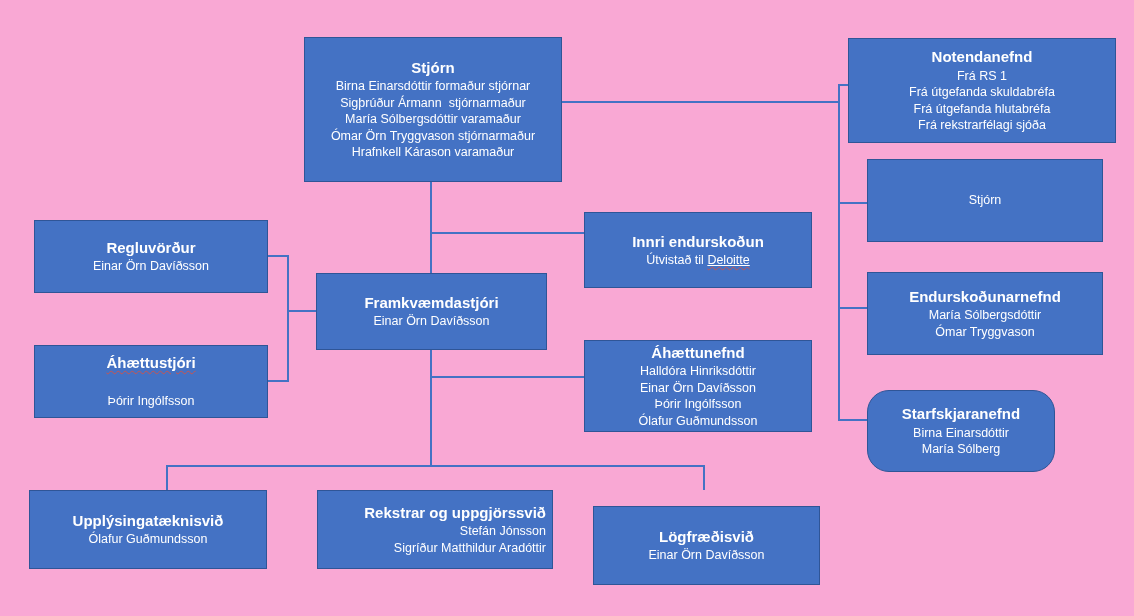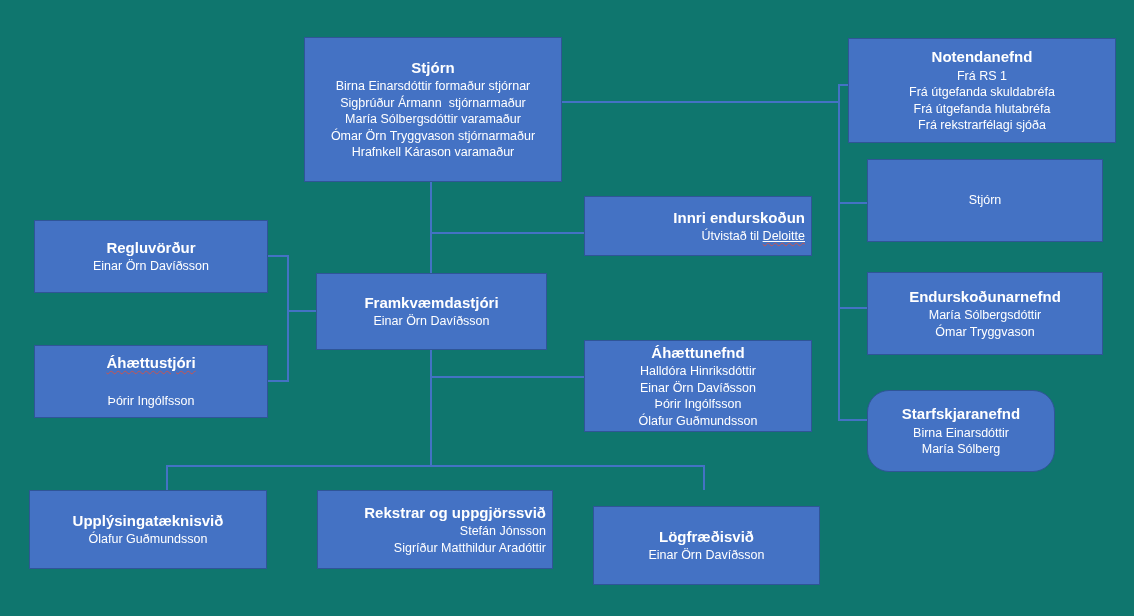--- a/index.html
+++ b/index.html
@@ -5,21 +5,21 @@
   html, body {
     margin: 0;
     padding: 0;
     background: #ffffff;
     font-family: "Liberation Sans", sans-serif;
   }
   .canvas {
     position: relative;
     width: 1134px;
     height: 616px;
-    background: #0f766e;
+    background: #f9a8d4;
     overflow: hidden;
   }
   .box {
     position: absolute;
     background: #4472C4;
     border: 1.5px solid #2F5597;
     color: #ffffff;
     display: flex;
     flex-direction: column;
     justify-content: center;
@@ -57,21 +57,21 @@
   }
   
   .b-stjorn            { left:304px; top:37px;  width:258px; height:145px; }
   .b-notendanefnd      { left:848px; top:38px;  width:268px; height:105px; }
   .b-ahaettu-oryggis   { left:867px; top:159px; width:236px; height:83px;  }
   .b-endurskodunarnefnd{ left:867px; top:272px; width:236px; height:83px;  }
   .b-starfskjaranefnd  { left:867px; top:390px; width:188px; height:82px;border-radius:22px;  }
   .b-regluvordur       { left:34px;  top:220px; width:234px; height:73px;  }
   .b-ahaettustjori     { left:34px;  top:345px; width:234px; height:73px;gap:20px;  }
   .b-framkvaemdastjori { left:316px; top:273px; width:231px; height:77px;  }
-  .b-innri             { left:584px; top:196px; width:228px; height:60px;align-items:flex-end;  }
+  .b-innri             { left:584px; top:212px; width:228px; height:76px;  }
   .b-ahaettunefnd      { left:584px; top:340px; width:228px; height:92px;  }
   .b-upplysinga        { left:29px;  top:490px; width:238px; height:79px;  }
   .b-rekstrar          { left:317px; top:490px; width:236px; height:79px;align-items:flex-end;  }
   .b-logfraedi         { left:593px; top:490px; width:227px; height:79px;margin-top:16px;  }
 </style>
 </head>
 <body>
 
 <div class="canvas">
 

